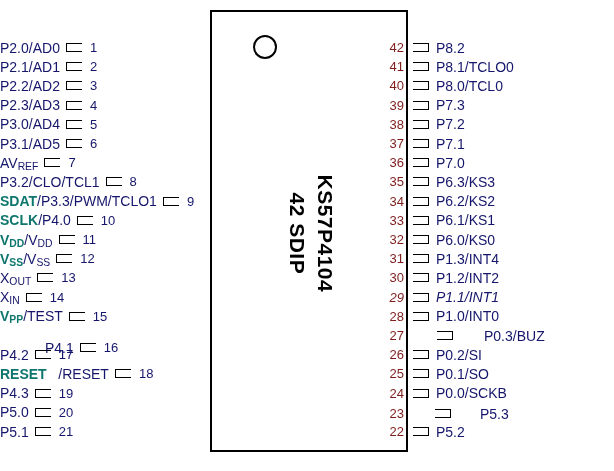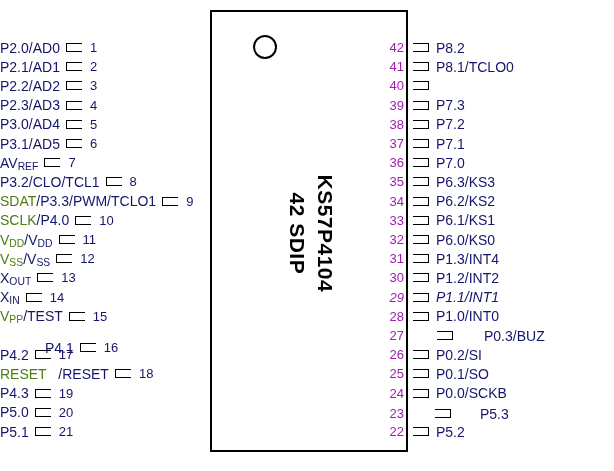--- a/index.html
+++ b/index.html
@@ -117,42 +117,42 @@
 
   
   .right-col .pin-row {
     left: 0;
     width: 240px;
     justify-content: flex-start;
   }
   .right-col .pin-num {
     width: 30px;
     font-size: 13px;
-    color: #a21caf;
+    color: #7f1d1d;
     text-align: right;
     padding-right: 9px;
     flex: 0 0 auto;
   }
   .right-col .pin-stub {
     width: 16px;
     height: 9px;
     border: 1.6px solid #000000;
     border-left: none;
     box-sizing: border-box;
     flex: 0 0 auto;
   }
   .right-col .pin-label {
     font-size: 14px;
     color: #15166b;
     text-align: left;
     padding-left: 7px;
   }
 
   
-  .b { font-weight: normal; color: #4d7c0f; }
+  .b { font-weight: bold; color: #0f766e; }
   sub {
     font-size: 0.74em;
     vertical-align: -0.22em;
     line-height: 0;
   }
 </style>
 </head>
 <body>
 
 <div id="diagram">
@@ -283,20 +283,21 @@
         <div class="pin-label">P8.2</div>
       </div>
       <div class="pin-row" style="top: 57.2px;">
         <div class="pin-num">41</div>
         <div class="pin-stub"></div>
         <div class="pin-label">P8.1/TCLO0</div>
       </div>
       <div class="pin-row" style="top: 76.4px;">
         <div class="pin-num">40</div>
         <div class="pin-stub"></div>
+        <div class="pin-label">P8.0/TCL0</div>
       </div>
       <div class="pin-row" style="top: 95.6px;">
         <div class="pin-num">39</div>
         <div class="pin-stub"></div>
         <div class="pin-label">P7.3</div>
       </div>
       <div class="pin-row" style="top: 114.8px;">
         <div class="pin-num">38</div>
         <div class="pin-stub"></div>
         <div class="pin-label">P7.2</div>

